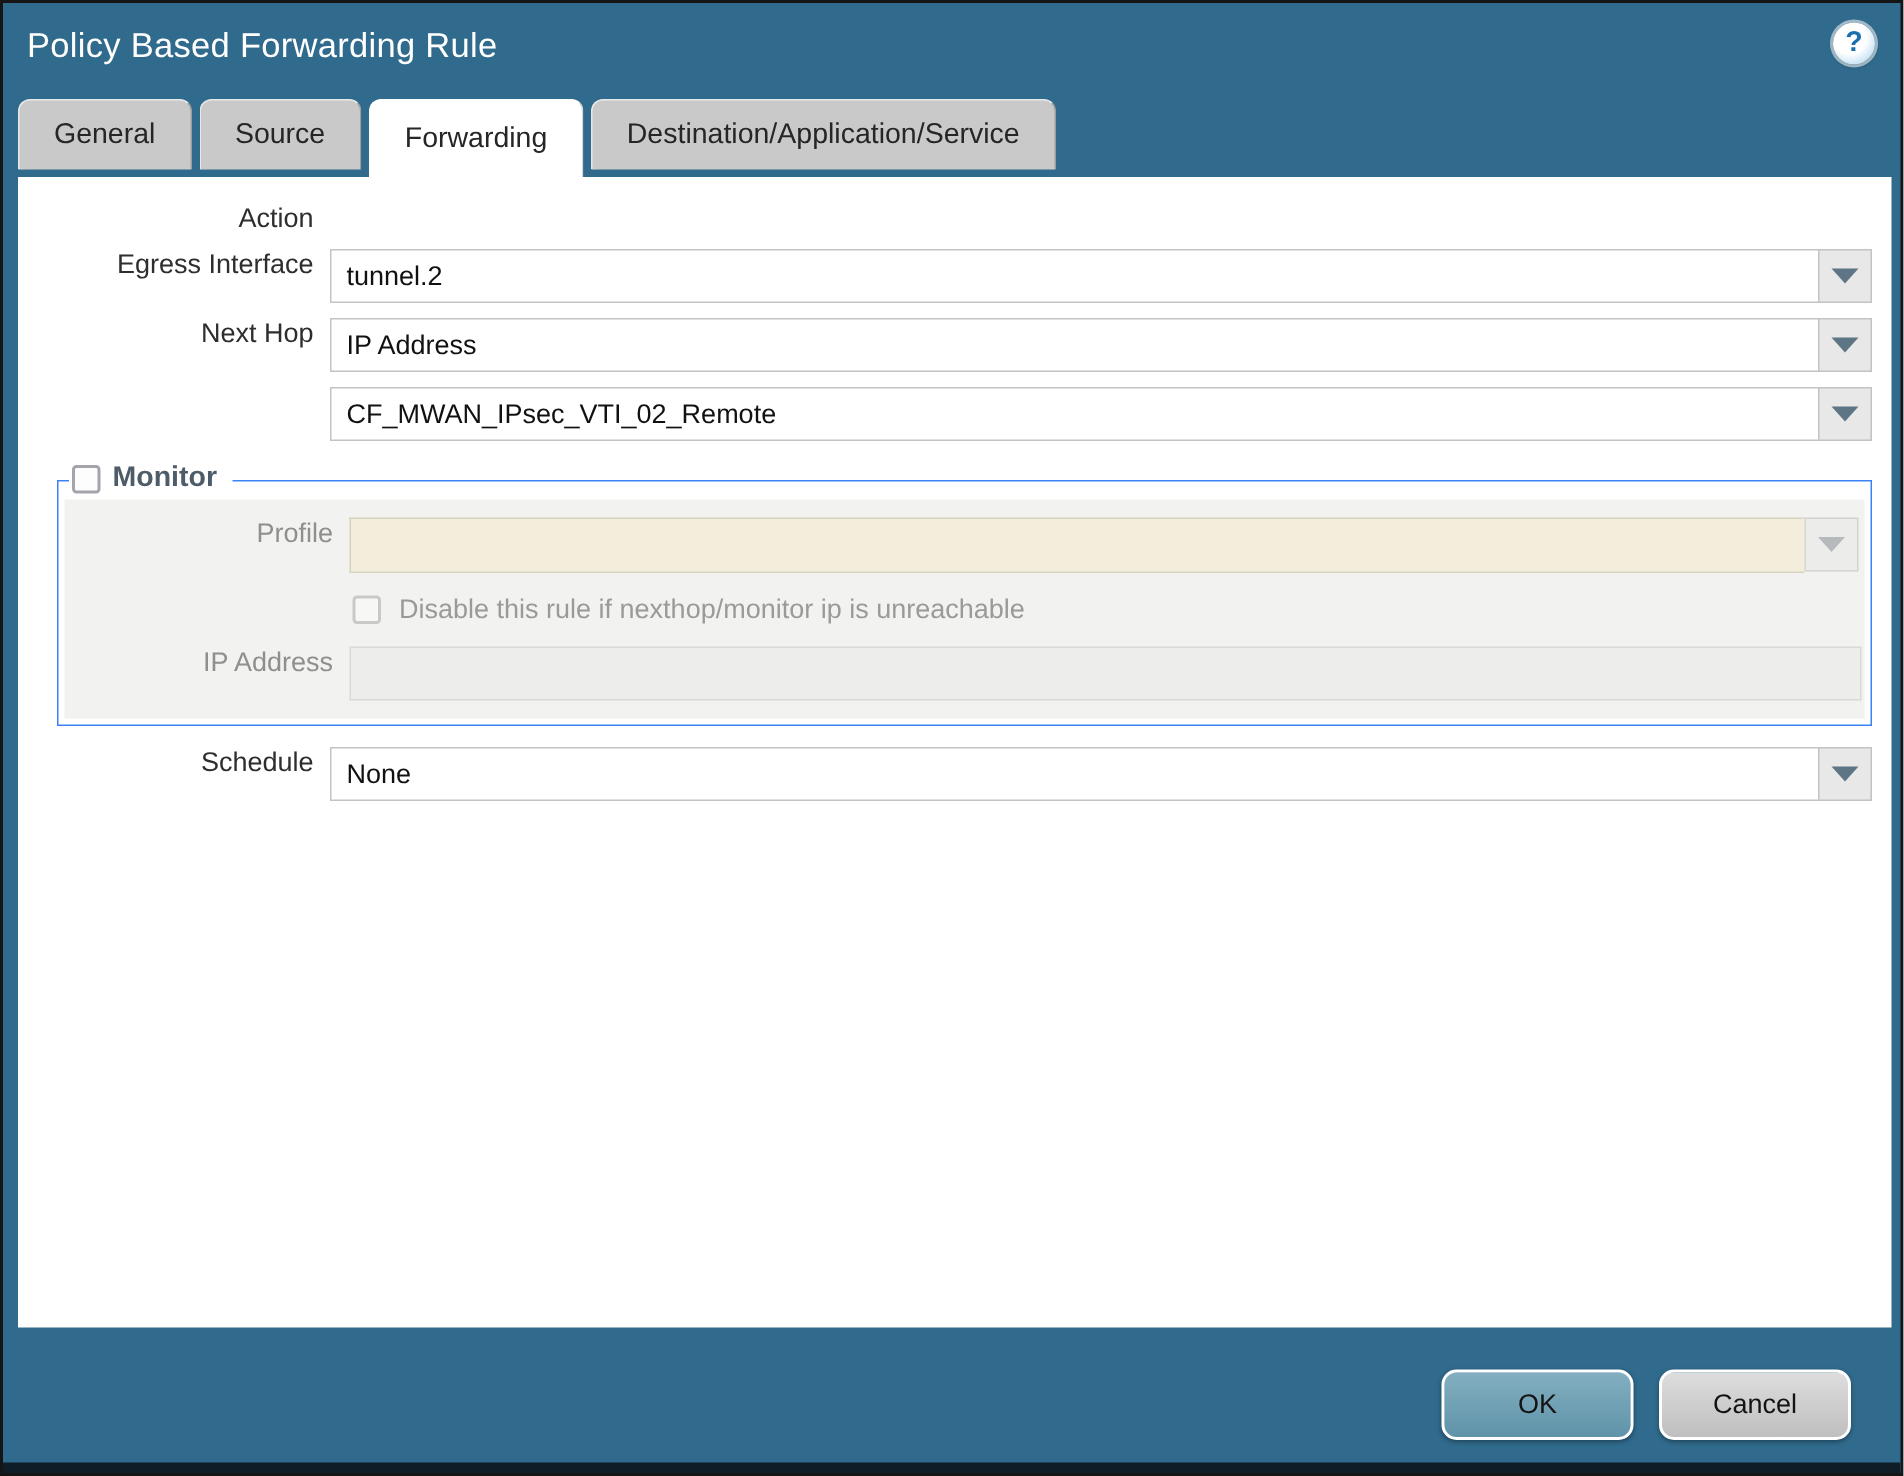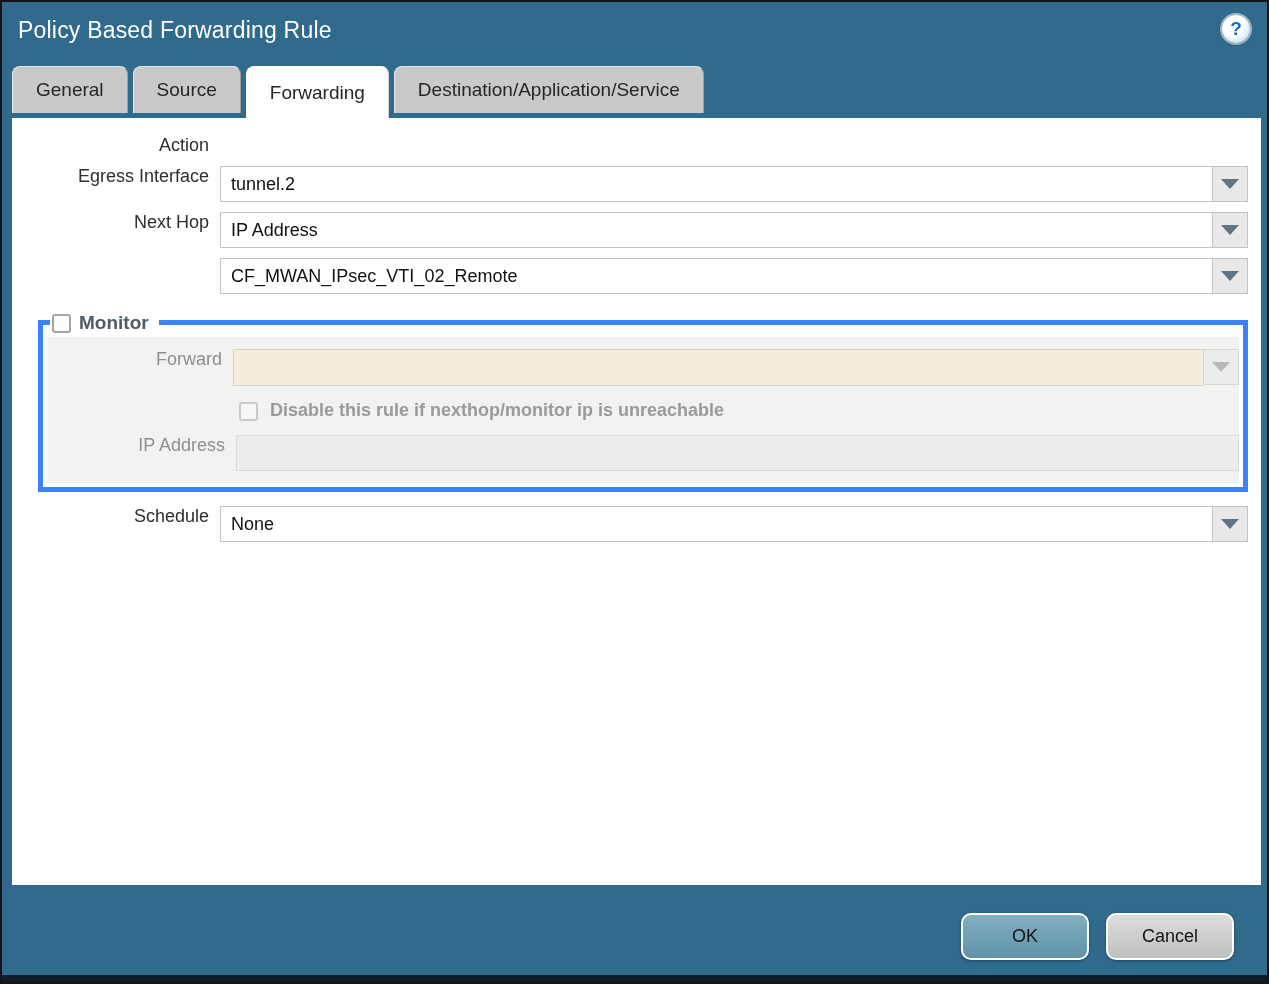--- a/index.html
+++ b/index.html
@@ -73,21 +73,21 @@
     border-left:9px solid transparent; border-right:9px solid transparent;
     border-top:10px solid #5d7585;
   }
   .dd-btn.disabled { background:#ececea; border-color:#d4d4d2; cursor:default; }
   .dd-btn.disabled .arrow-down { border-top-color:#b6babc; }
 
   
   .fset {
     position:relative;
     margin:26px 13px 0 26px;
-    border:5px solid #3b82f6;
+    border:1px solid #3b82f6;
     padding:12px 4px 4px 4px;
   }
   .fset-legend {
     position:absolute; top:-15px; left:7px;
     background:#ffffff; padding:2px 10px 2px 2px;
     display:flex; align-items:center; gap:8px;
   }
   .fset-legend .legend-text { font-size:19px; font-weight:bold; color:#4d5c68; }
   .checkbox {
     width:19px; height:19px; background:#fdfdfd;
@@ -100,21 +100,21 @@
   .gray-panel .form-row:last-child { margin-bottom:0; }
   .gray-panel .form-label { width:190px; color:#8f8f8f; }
   .input-disabled-beige {
     width:970px; height:37px;
     background:#f3eedb; border:1px solid #d8d3c0; border-right:none;
   }
   .input-disabled-gray {
     width:1008px; height:36px;
     background:#ededeb; border:1px solid #d9d9d7;
   }
-  .chk-row { display:flex; align-items:flex-end; gap:12px; margin:14px 0 14px 192px;font-weight:bold; }
+  .chk-row { display:flex; align-items:center; gap:12px; margin:14px 0 14px 192px; }
   .chk-row .chk-label { font-size:18px; color:#9a9a9a; }
 
   
   .nh-table { margin:2px; }
   .nh-header {
     height:50px; background:#b3b7ba; color:#f2f4f4;
     display:flex; align-items:center; padding-left:15px; font-size:18px;
   }
   .nh-body { height:152px; background:#f2f3f3; }
   .nh-footer {
@@ -209,21 +209,21 @@
       </div>
     </div>
 
     <div class="fset">
       <div class="fset-legend">
         <div class="checkbox"></div>
         <div class="legend-text">Monitor</div>
       </div>
       <div class="gray-panel">
         <div class="form-row">
-          <div class="form-label">Forward</div>
+          <div class="form-label">Profile</div>
           <div class="combo">
             <div class="input-disabled-beige"></div>
             <div class="dd-btn disabled">
               <div class="arrow-down"></div>
             </div>
           </div>
         </div>
         <div class="chk-row">
           <div class="checkbox disabled"></div>
           <div class="chk-label">Disable this rule if nexthop/monitor ip is unreachable</div>

